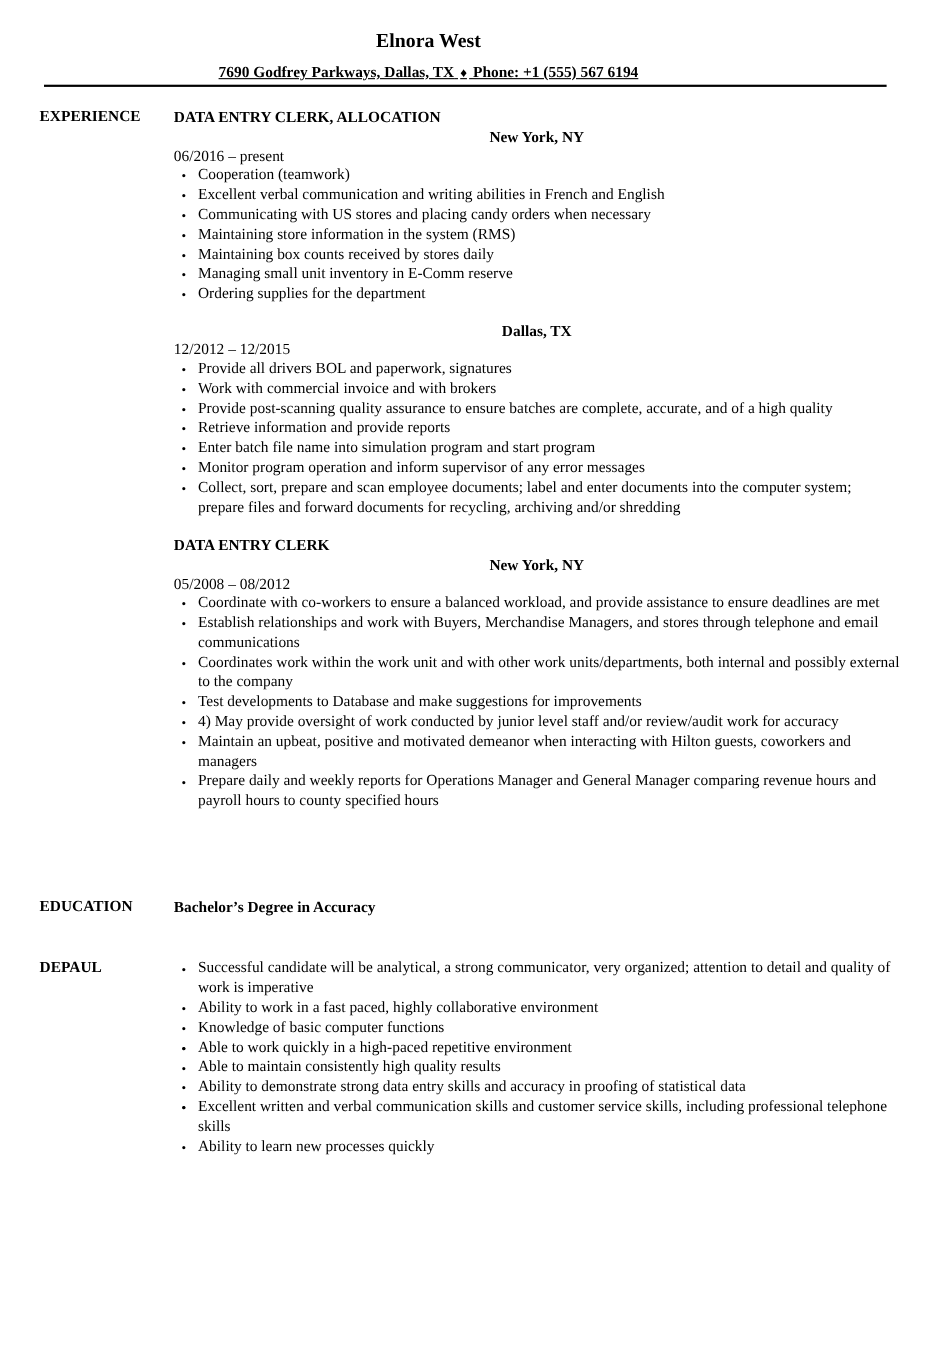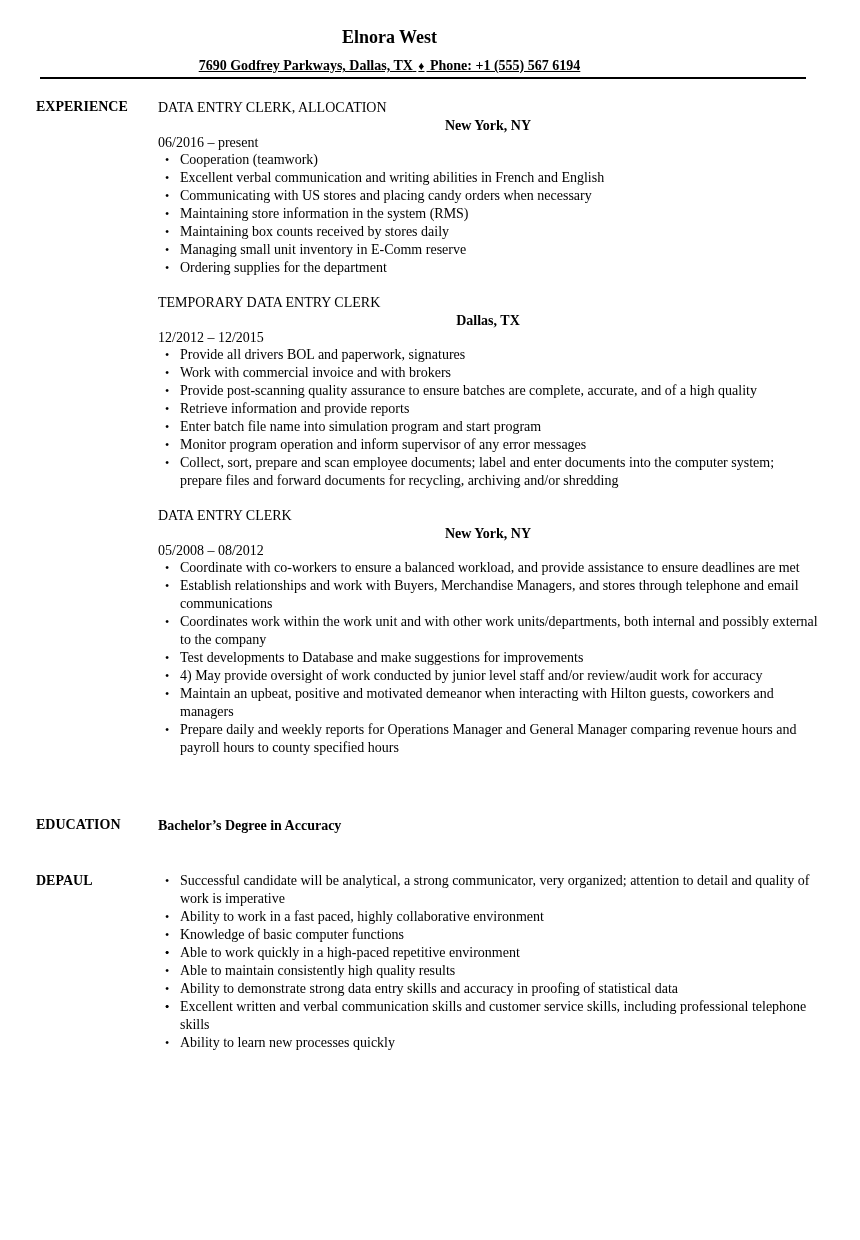--- a/index.html
+++ b/index.html
@@ -15,21 +15,21 @@
 
   .section { position: absolute; left: 36px; width: 790px; }
   .section-label {
     position: absolute; left: 0; top: 0; font-size: 14px; font-weight: bold; line-height: 18px;
     letter-spacing: 0px;
     text-align: right;
   }
   .section-body { position: absolute; left: 122px; top: 0; width: 660px; }
 
   .job { margin-bottom: 16px; }
-  .job-title { font-size: 14px; font-weight: normal; line-height: 19px; }
+  .job-title { font-size: 14px; font-weight: bold; line-height: 19px; }
   .job-loc { font-size: 14px; font-weight: bold; line-height: 17px; text-align: center; }
   .job-dates { font-size: 14px; line-height: 17px; }
   ul.bullets { list-style: none; margin: 0; padding: 0; }
   ul.bullets li {
     position: relative; padding-left: 22px; font-size: 14px; line-height: 18px;
   }
   ul.bullets li .dot {
     position: absolute; left: 7px; top: 0; font-size: 12px; line-height: 18px;
   }
   .edu-title { font-size: 14px; font-weight: bold; line-height: 19px; }
@@ -61,21 +61,20 @@
           <li><span class="dot">•</span><span>Excellent verbal communication and writing abilities in French and English</span></li>
           <li><span class="dot">•</span><span>Communicating with US stores and placing candy orders when necessary</span></li>
           <li><span class="dot">•</span><span>Maintaining store information in the system (RMS)</span></li>
           <li><span class="dot">•</span><span>Maintaining box counts received by stores daily</span></li>
           <li><span class="dot">•</span><span>Managing small unit inventory in E-Comm reserve</span></li>
           <li><span class="dot">•</span><span>Ordering supplies for the department</span></li>
         </ul>
     </div>
 
     <div class="job">
-      <div class="job-title">TEMPORARY DATA ENTRY CLERK</div>
       <div class="job-loc">Dallas, TX</div>
       <div class="job-dates">12/2012 – 12/2015</div>
       <ul class="bullets">
           <li><span class="dot">•</span><span>Provide all drivers BOL and paperwork, signatures</span></li>
           <li><span class="dot">•</span><span>Work with commercial invoice and with brokers</span></li>
           <li><span class="dot">•</span><span>Provide post-scanning quality assurance to ensure batches are complete, accurate, and of a high quality</span></li>
           <li><span class="dot">•</span><span>Retrieve information and provide reports</span></li>
           <li><span class="dot">•</span><span>Enter batch file name into simulation program and start program</span></li>
           <li><span class="dot">•</span><span>Monitor program operation and inform supervisor of any error messages</span></li>
           <li><span class="dot">•</span><span>Collect, sort, prepare and scan employee documents; label and enter documents into the computer system; prepare files and forward documents for recycling, archiving and/or shredding</span></li>

